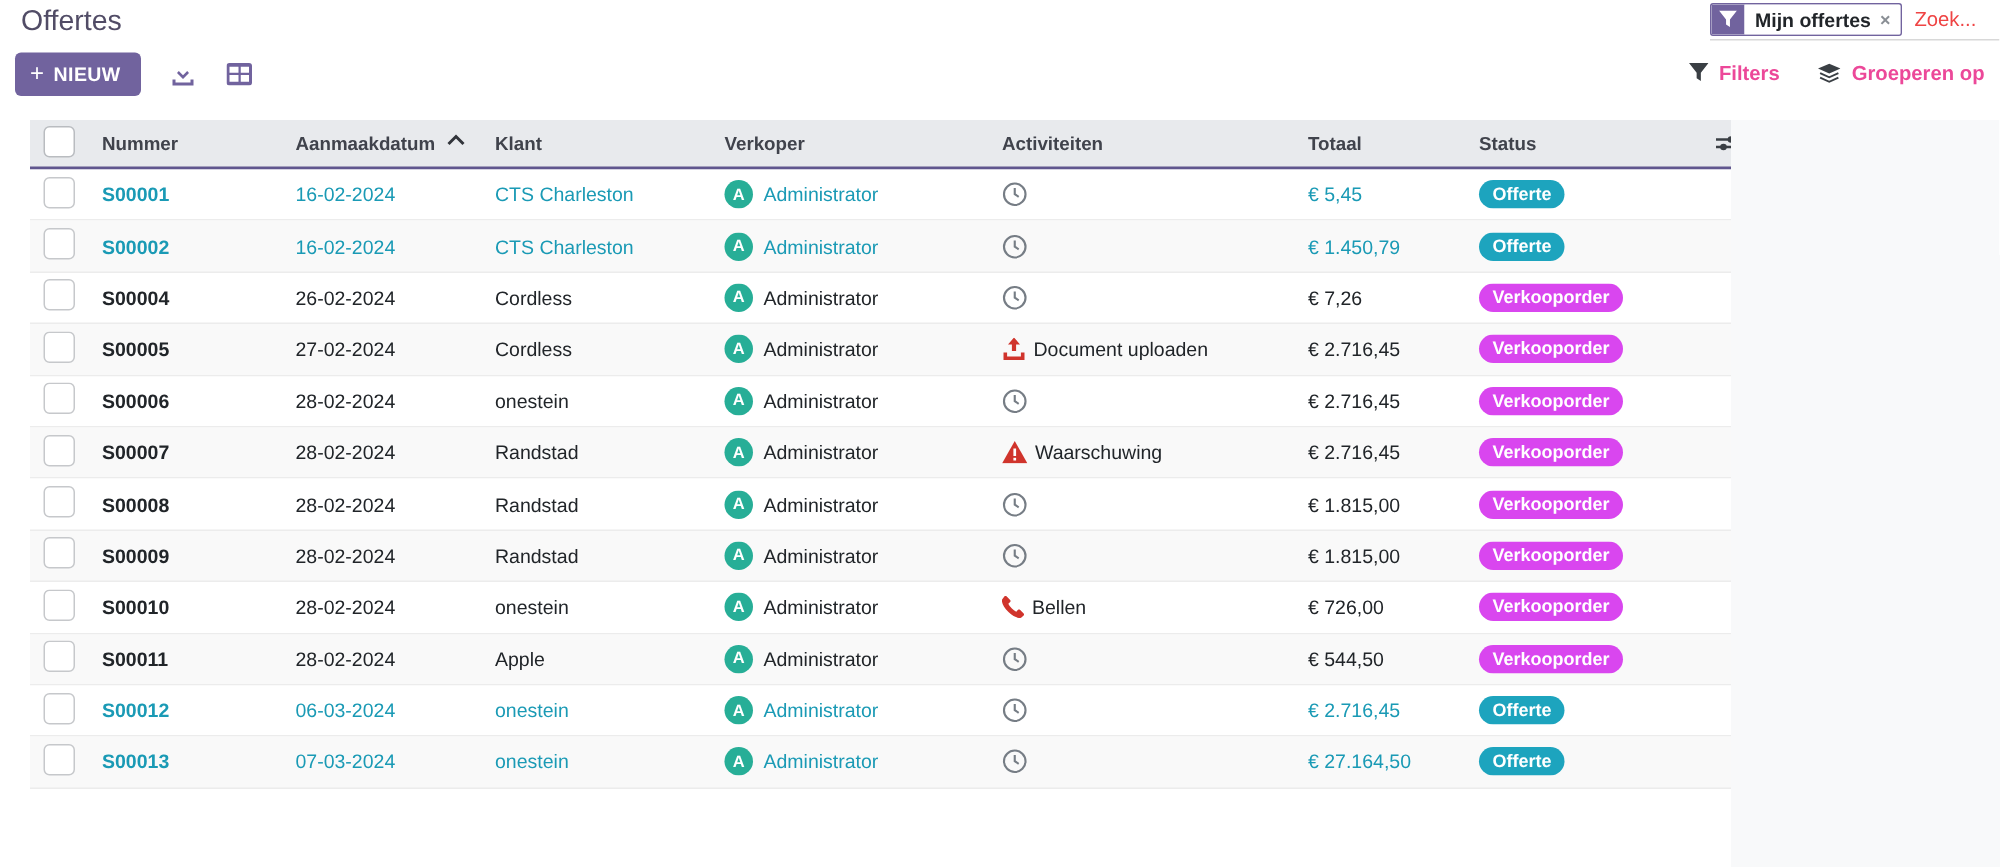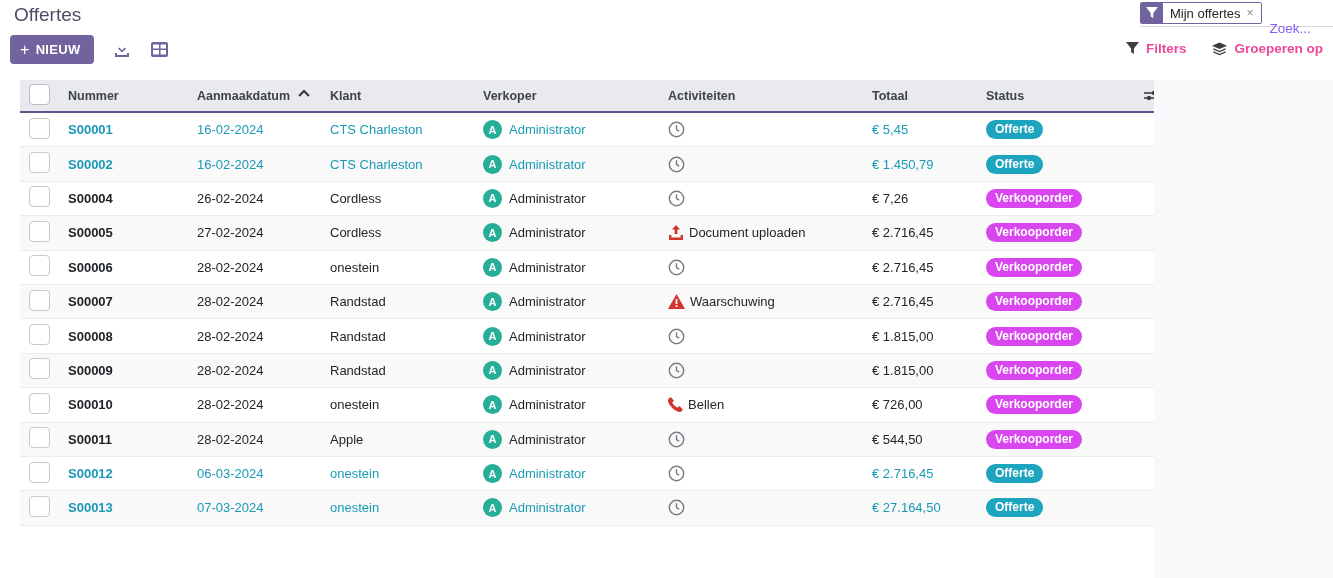--- a/index.html
+++ b/index.html
@@ -14,23 +14,23 @@
     border:none; border-radius:4px; padding:7px 13px 7px 10px; font-size:13px; font-weight:700;
     letter-spacing:.3px; cursor:pointer; font-family:inherit; }
   .btn-new .plus { font-size:16px; font-weight:400; line-height:11px; }
   .tool-icon { width:17px; height:17px; display:inline-flex; align-items:center; justify-content:center; cursor:pointer; }
 
   
   .search-wrap { position:absolute; right:0; top:0; width:193px; height:27px;
     border-bottom:1px solid #d8d8d8; display:flex; align-items:flex-start; gap:8px; padding-top:2px; }
   .facet { display:flex; align-items:stretch; border:1px solid #71639e; border-radius:2px; height:22px; overflow:hidden; }
   .facet-icon { background:#71639e; width:22px; display:flex; align-items:center; justify-content:center; }
-  .facet-label { background:#fff; display:flex; align-items:center; gap:6px; padding:0 7px; font-size:13px; color:#212529; }
+  .facet-label { background:#fff; display:flex; align-items:center; gap:6px; padding:0 7px; font-size:13px; color:#212529;font-weight:bold; }
   .facet-close { color:#8a8f95; font-size:12px; cursor:pointer; }
-  .search-placeholder { font-size:13.5px; color:#8b5cf6; padding-top:3px;margin-top:16px; }
+  .search-placeholder { font-size:13.5px; color:#ef4444; padding-top:3px; }
 
   .filter-bar { position:absolute; right:10px; top:41px; display:flex; align-items:center; gap:26px; }
   .filter-item { display:flex; align-items:center; gap:7px; font-size:13.5px; font-weight:700; color:#ec4899; cursor:pointer; }
 
   
   .table { position:absolute; left:0; top:80px; width:1154px; }
   .grid-row { display:grid; grid-template-columns:40px 129px 133px 153px 185px 212px 106px 150px 46px; align-items:center;margin-left:20px; }
   .thead { height:33px; background:#e8eaed; border-bottom:2px solid #60568e; font-size:12.5px; font-weight:700; color:#40434c; }
   .cell { padding-left:8px; overflow:hidden; white-space:nowrap; }
   .cell.c-cb { padding-left:9px; }

